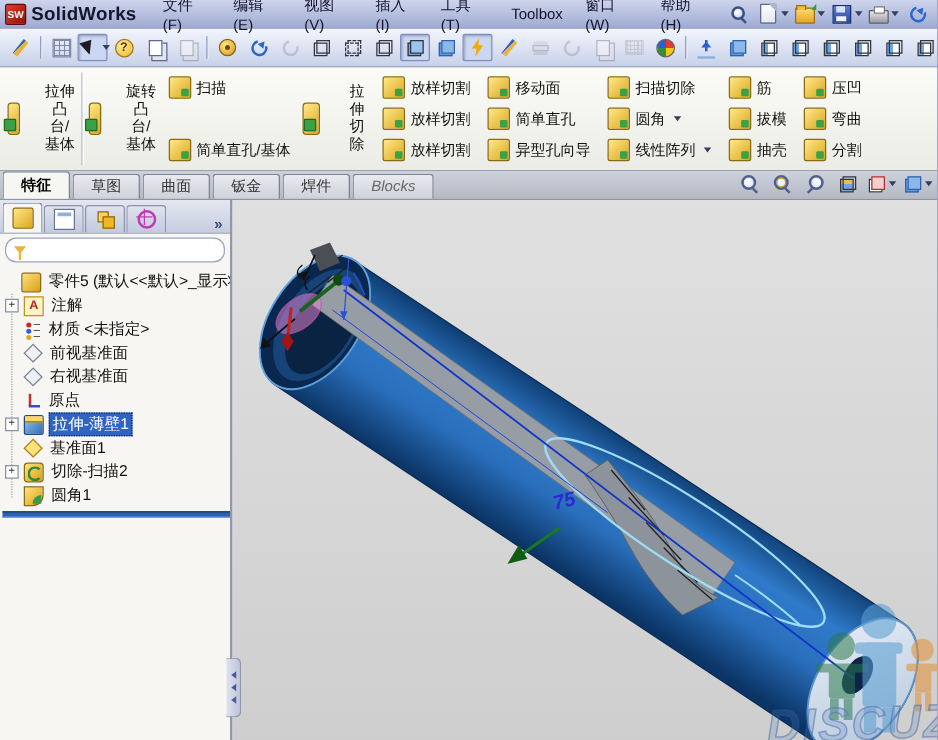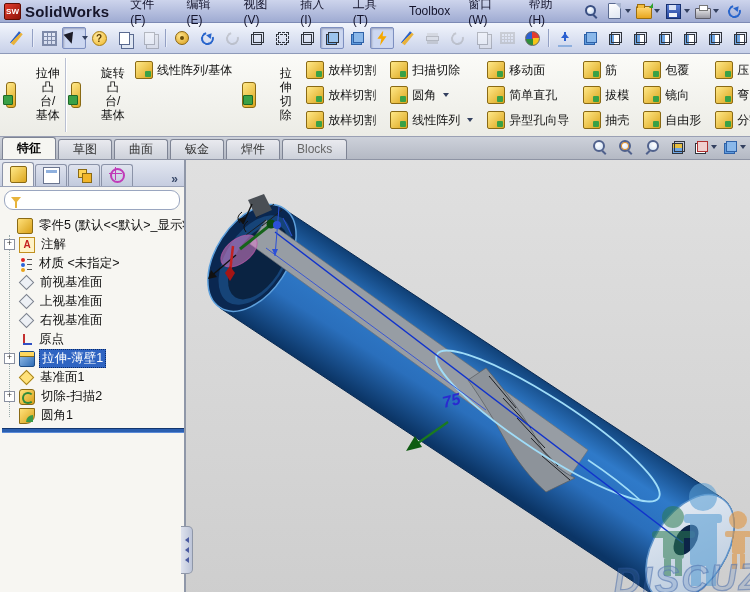--- a/index.html
+++ b/index.html
@@ -98,21 +98,21 @@
   .cmi{width:16px;height:16px;flex:none;background:linear-gradient(135deg,#ffe888,#dca61e);border:1px solid #8a6a14;border-radius:2px;position:relative;}
   .cmi::after{content:"";position:absolute;right:1px;bottom:1px;width:6px;height:6px;background:#3aa146;border-radius:1px;}
   .cm-row .caret{margin-left:3px;}
 
   
   .tabbar{height:22px;display:flex;align-items:flex-end;background:linear-gradient(#cdd1da,#b4b9c4);
     border-bottom:1px solid #8e94a4;padding:0 2px;}
   .tab{height:19px;line-height:19px;padding:0 14px;margin-right:2px;border:1px solid #7e8494;border-bottom:none;
     border-radius:3px 3px 0 0;background:linear-gradient(#e9eaef,#cdd1da);color:#333;}
   .tab.active{background:#f6f6f2;font-weight:bold;color:#000;height:21px;line-height:21px;}
-  .tab.dim{color:#666;}
+  .tab.dim{color:#666;font-style:italic;}
   .headsup{margin-left:auto;display:flex;align-items:center;gap:2px;padding-bottom:1px;}
 
   
   .main{position:relative;display:flex;height:440px;}
   .panel{width:184px;flex:none;background:#f7f6f2;border-right:2px solid #8f97a8;display:flex;flex-direction:column;position:relative;}
   .ptabs{height:25px;display:flex;align-items:flex-end;background:linear-gradient(#e3e7f0,#c6cde0);padding:1px 2px 0;border-bottom:1px solid #9aa2b8;}
   .ptab{width:30px;height:21px;border:1px solid #8b93a8;border-bottom:none;border-radius:3px 3px 0 0;
     background:linear-gradient(#dfe3ee,#c2cadd);margin-right:1px;display:flex;align-items:center;justify-content:center;}
   .ptab.active{background:#f7f6f2;height:23px;}
   .pchevron{margin-left:auto;color:#3a4souffle;color:#3a4a6a;font-weight:bold;padding:0 4px;}
@@ -316,21 +316,25 @@
         <div>拉伸凸台/基体</div>
       </div>
       <span class="cm-sep"></span>
       <div class="cm-big">
         <div class="cm-big-icon"></div>
         <div>旋转凸台/基体</div>
       </div>
       <div class="cm-stack">
         <div class="cm-row">
           <span class="cmi"></span>
-          <span>线性阵列/基体</span>
+          <span>扫描</span>
+        </div>
+        <div class="cm-row">
+          <span class="cmi"></span>
+          <span>简单直孔/基体</span>
         </div>
       </div>
       <div class="cm-big">
         <div class="cm-big-icon"></div>
         <div>拉伸切除</div>
       </div>
       <div class="cm-stack">
         <div class="cm-row">
           <span class="cmi"></span>
           <span>放样切割</span>
@@ -340,73 +344,59 @@
           <span>放样切割</span>
         </div>
         <div class="cm-row">
           <span class="cmi"></span>
           <span>放样切割</span>
         </div>
       </div>
       <div class="cm-stack">
         <div class="cm-row">
           <span class="cmi"></span>
+          <span>移动面</span>
+        </div>
+        <div class="cm-row">
+          <span class="cmi"></span>
+          <span>简单直孔</span>
+        </div>
+        <div class="cm-row">
+          <span class="cmi"></span>
+          <span>异型孔向导</span>
+        </div>
+      </div>
+      <div class="cm-stack">
+        <div class="cm-row">
+          <span class="cmi"></span>
           <span>扫描切除</span>
         </div>
         <div class="cm-row">
           <span class="cmi"></span>
           <span>圆角</span>
           <span class="caret"></span>
         </div>
         <div class="cm-row">
           <span class="cmi"></span>
           <span>线性阵列</span>
           <span class="caret"></span>
         </div>
       </div>
       <div class="cm-stack">
         <div class="cm-row">
           <span class="cmi"></span>
-          <span>移动面</span>
-        </div>
-        <div class="cm-row">
-          <span class="cmi"></span>
-          <span>简单直孔</span>
-        </div>
-        <div class="cm-row">
-          <span class="cmi"></span>
-          <span>异型孔向导</span>
-        </div>
-      </div>
-      <div class="cm-stack">
-        <div class="cm-row">
-          <span class="cmi"></span>
           <span>筋</span>
         </div>
         <div class="cm-row">
           <span class="cmi"></span>
           <span>拔模</span>
         </div>
         <div class="cm-row">
           <span class="cmi"></span>
           <span>抽壳</span>
-        </div>
-      </div>
-      <div class="cm-stack">
-        <div class="cm-row">
-          <span class="cmi"></span>
-          <span>包覆</span>
-        </div>
-        <div class="cm-row">
-          <span class="cmi"></span>
-          <span>镜向</span>
-        </div>
-        <div class="cm-row">
-          <span class="cmi"></span>
-          <span>自由形</span>
         </div>
       </div>
       <div class="cm-stack">
         <div class="cm-row">
           <span class="cmi"></span>
           <span>压凹</span>
         </div>
         <div class="cm-row">
           <span class="cmi"></span>
           <span>弯曲</span>
@@ -487,25 +477,20 @@
             </div>
             <div class="tree-row">
               <span class="spacer9"></span>
               <span class="ti material"></span>
               <span class="lbl">材质 &lt;未指定&gt;</span>
             </div>
             <div class="tree-row">
               <span class="spacer9"></span>
               <span class="ti plane"></span>
               <span class="lbl">前视基准面</span>
-            </div>
-            <div class="tree-row">
-              <span class="spacer9"></span>
-              <span class="ti plane"></span>
-              <span class="lbl">上视基准面</span>
             </div>
             <div class="tree-row">
               <span class="spacer9"></span>
               <span class="ti plane"></span>
               <span class="lbl">右视基准面</span>
             </div>
             <div class="tree-row">
               <span class="spacer9"></span>
               <span class="ti origin"></span>
               <span class="lbl">原点</span>

